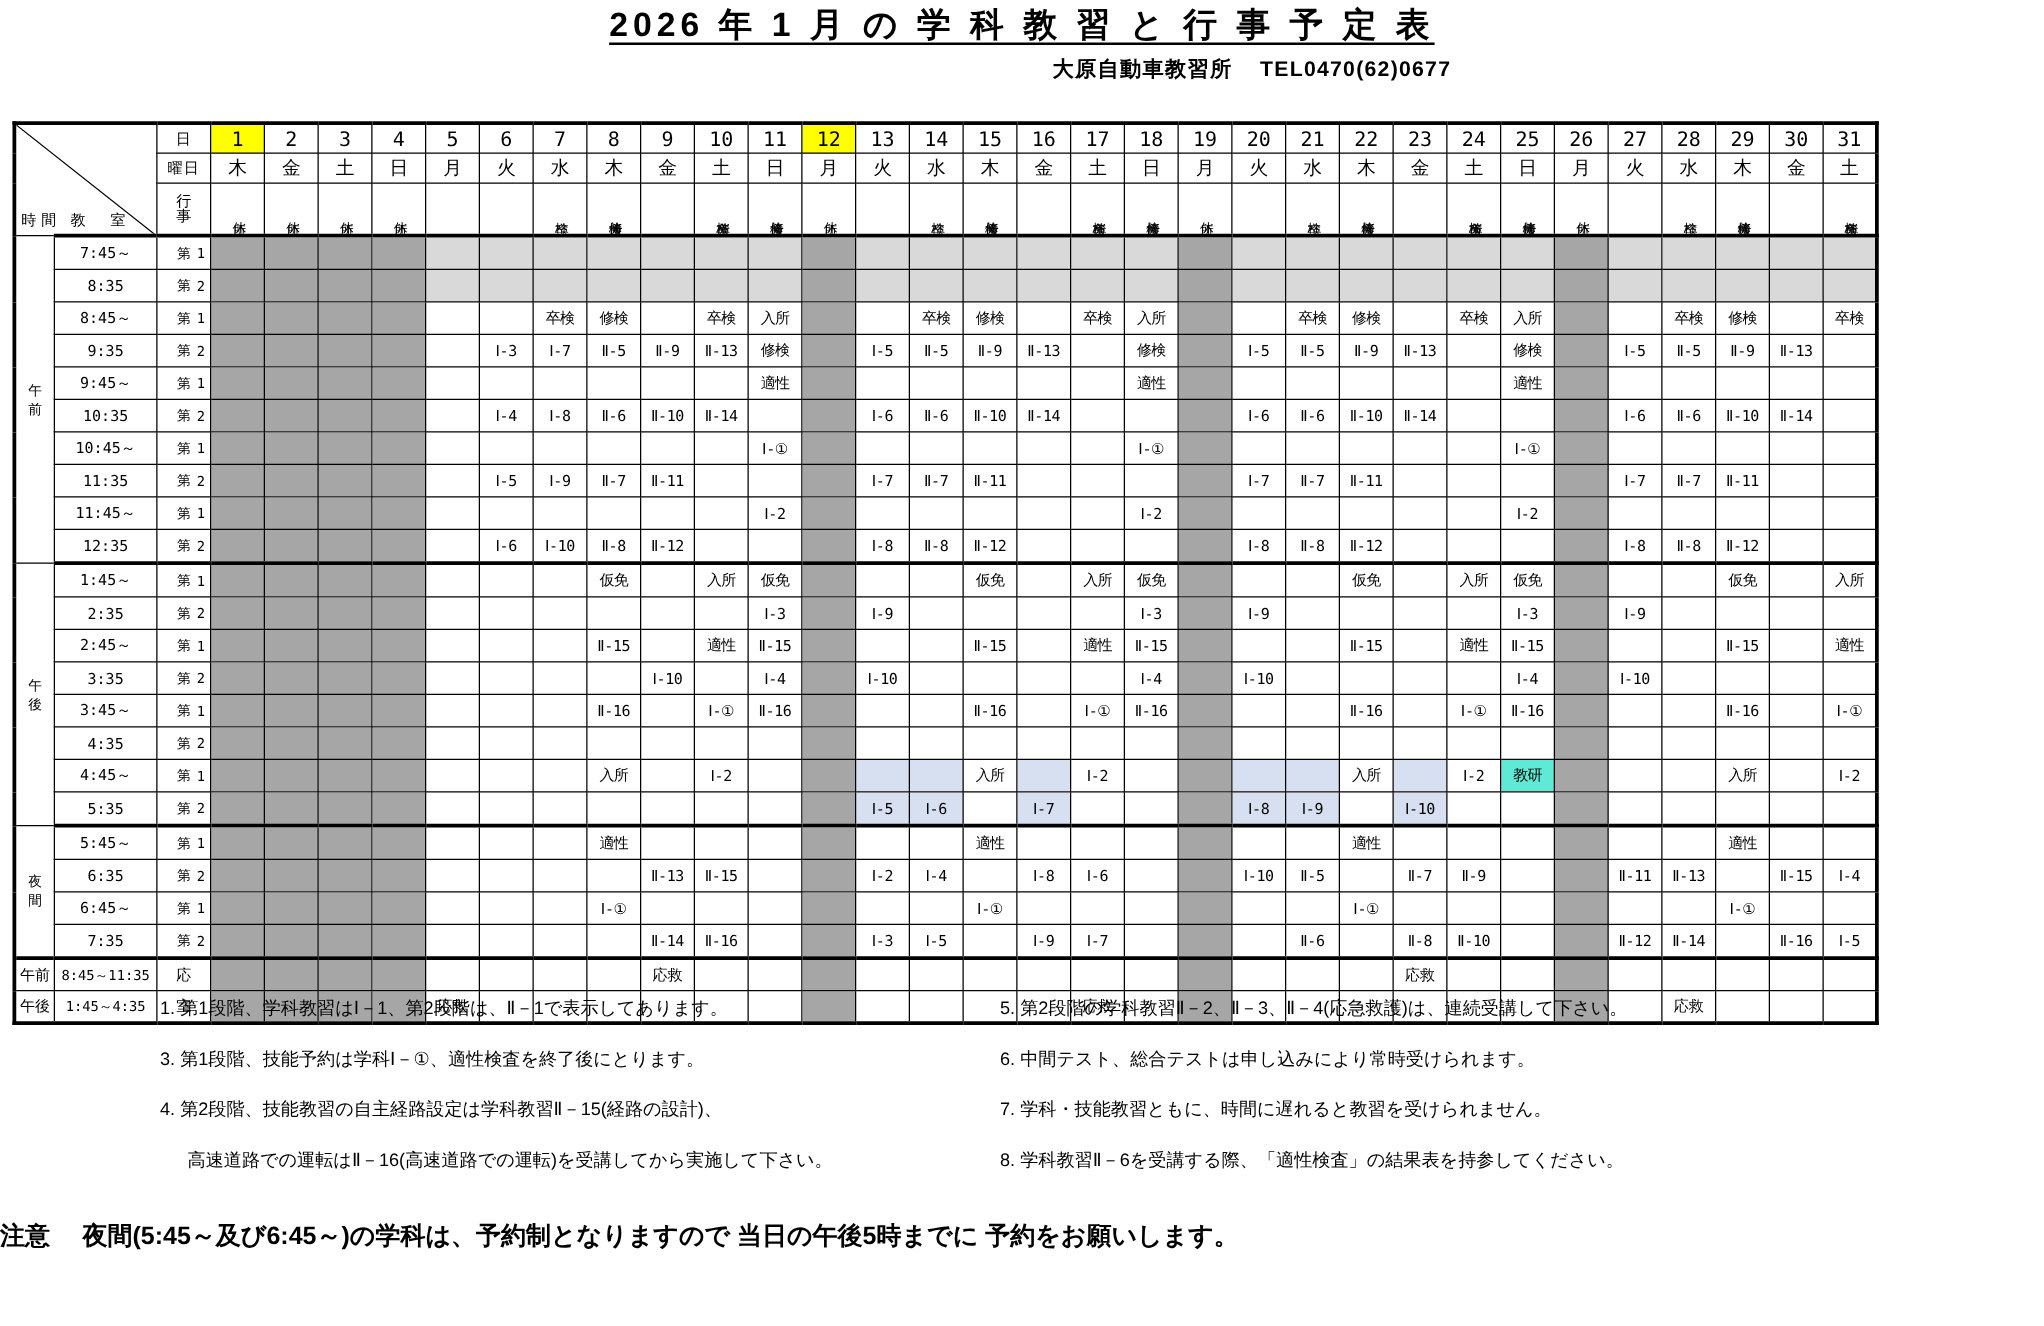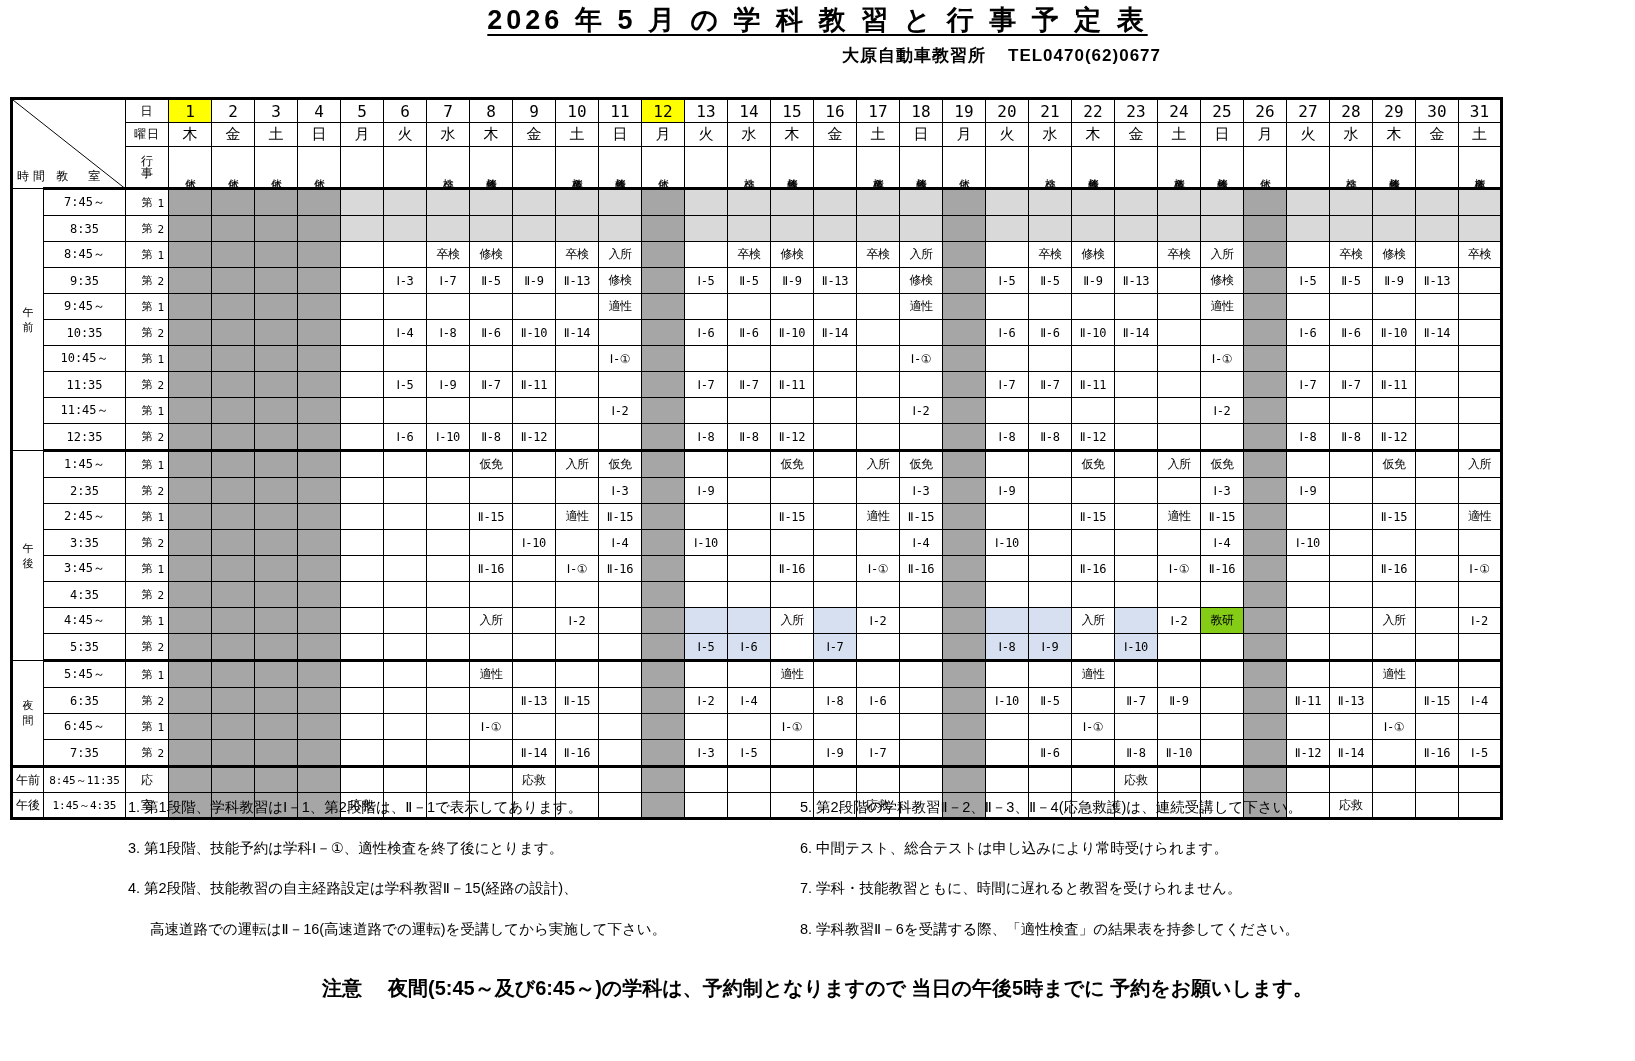--- a/index.html
+++ b/index.html
@@ -87,21 +87,21 @@
   .r2{height:25px;}
   .dash-top{border-top:1px dashed #555 !important;}
   .blk-top{border-top:3px solid #000 !important;}
   .blk-bot{border-bottom:3px solid #000 !important;}
   .blk-left{border-left:3px solid #000 !important;}
   .blk-right{border-right:3px solid #000 !important;}
 
   .g-dark{background:#a6a6a6;}
   .g-light{background:#d9d9d9;}
   .g-blue{background:#d6e0f0;}
-  .g-orange{background:#84cc16;}
+  .g-orange{background:#5eead4;}
 
   .cell{font-size:12px;}
   .cell .code{font-family:"DejaVu Sans Mono",monospace;font-size:12px;letter-spacing:-0.3px;}
   .cell .kj{font-size:12px;letter-spacing:-0.5px;}
 
   
   .oq-lbl{font-size:12px;}
   .oq-time{font-size:11px;font-family:"DejaVu Sans Mono",monospace;}
   .oq-room{font-size:12px;}
   .oq{height:24px;font-size:12px;}
@@ -114,30 +114,30 @@
   .notes .col{
     position:absolute;top:0;
     line-height:1.0;
   }
   .notes .colL{left:128px;width:700px;}
   .notes .colR{left:800px;width:760px;}
   .notes p{margin:0 0 26px 0;white-space:nowrap;}
   .notes p.ind{padding-left:22px;}
   .caution{
     position:absolute;left:0;top:975px;width:1635px;
-    text-align:center;font-size:20px;font-weight:bold;
+    font-size:20px;font-weight:bold;
   }
   .caution .sp{display:inline-block;width:26px;}
 </style>
 </head>
 <body>
 
 <div class="page">
 
-  <div class="title">2026 年 5 月 の 学 科 教 習 と 行 事 予 定 表</div>
+  <div class="title">2026 年 1 月 の 学 科 教 習 と 行 事 予 定 表</div>
   <div class="org">
     <span>大原自動車教習所</span><span class="tel">TEL0470(62)0677</span>
   </div>
 
   <table class="grid">
     <colgroup id="cg">
         <col class="cw-a">
         <col class="cw-b">
         <col class="cw-c">
         <col class="cw-d">

